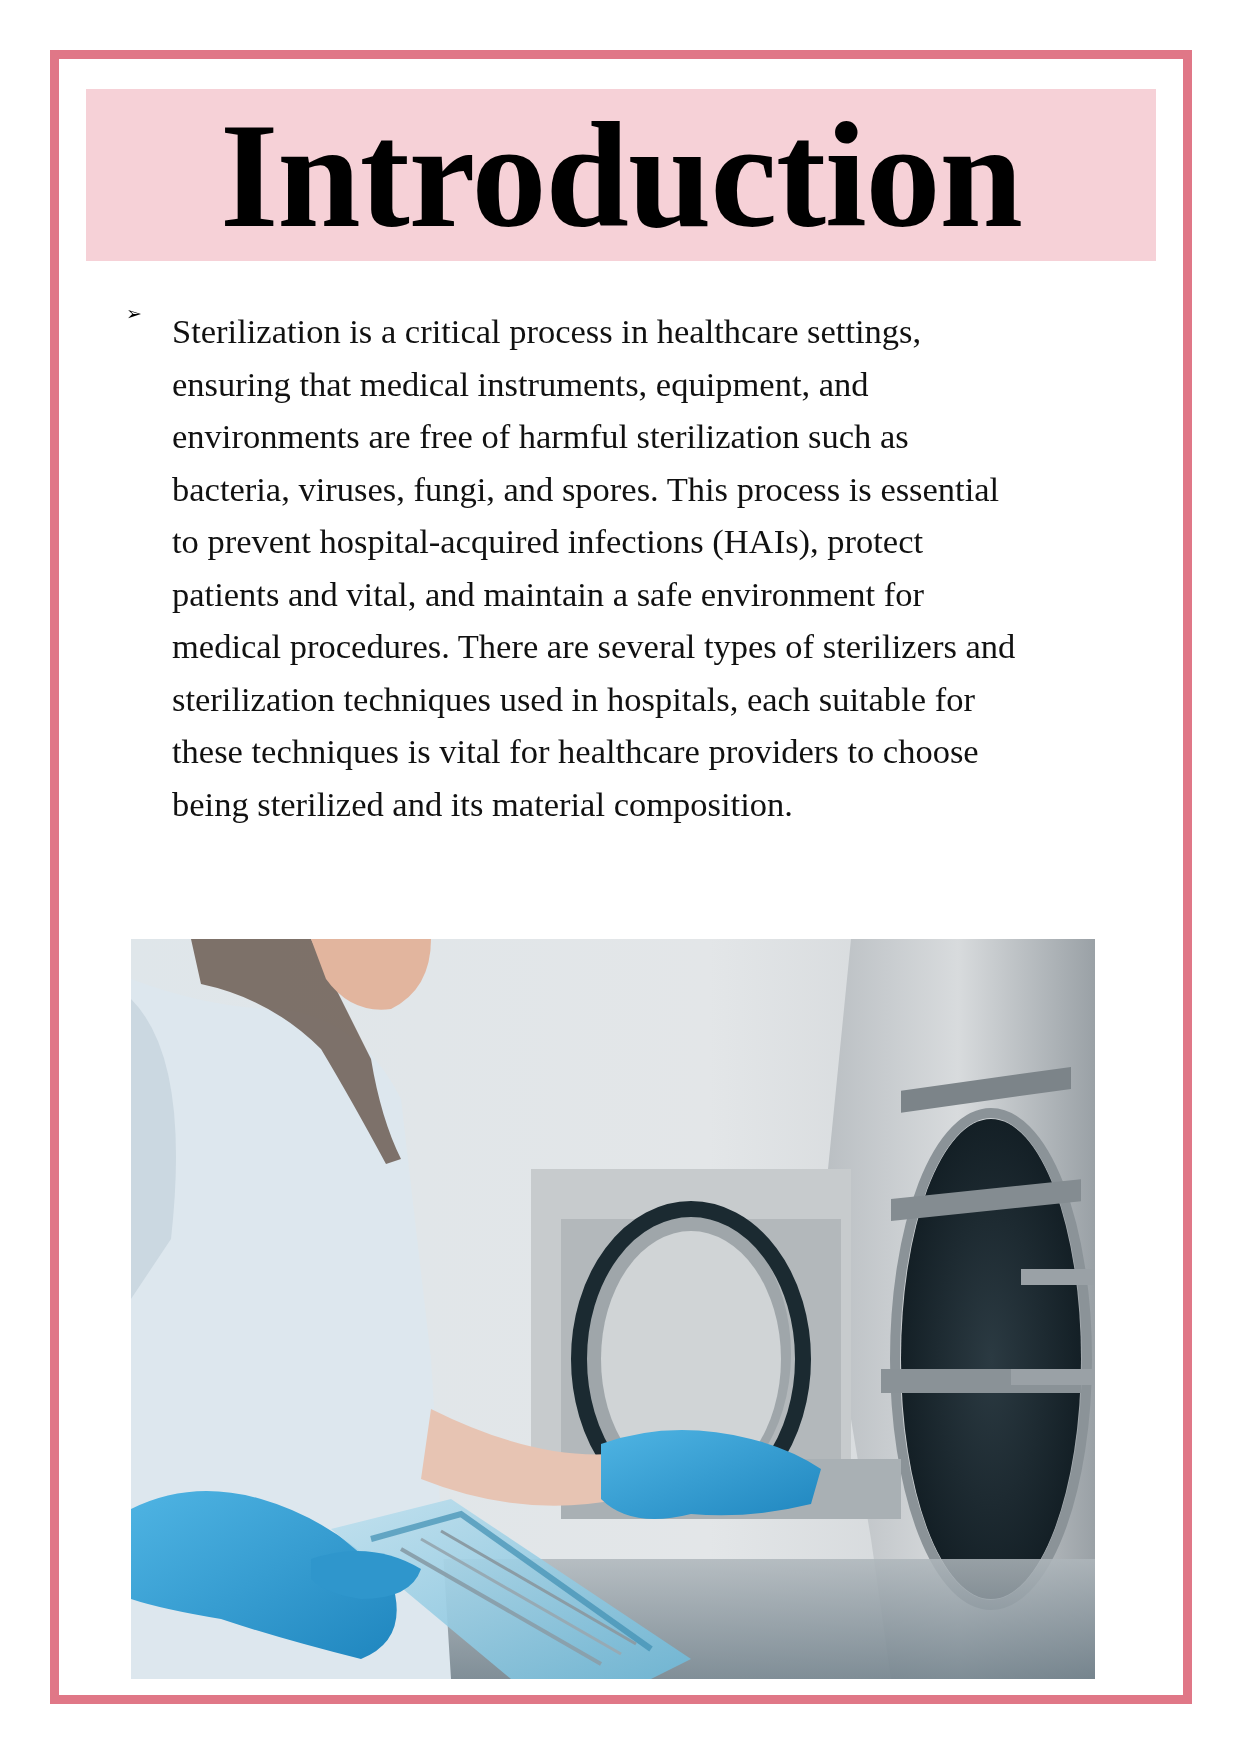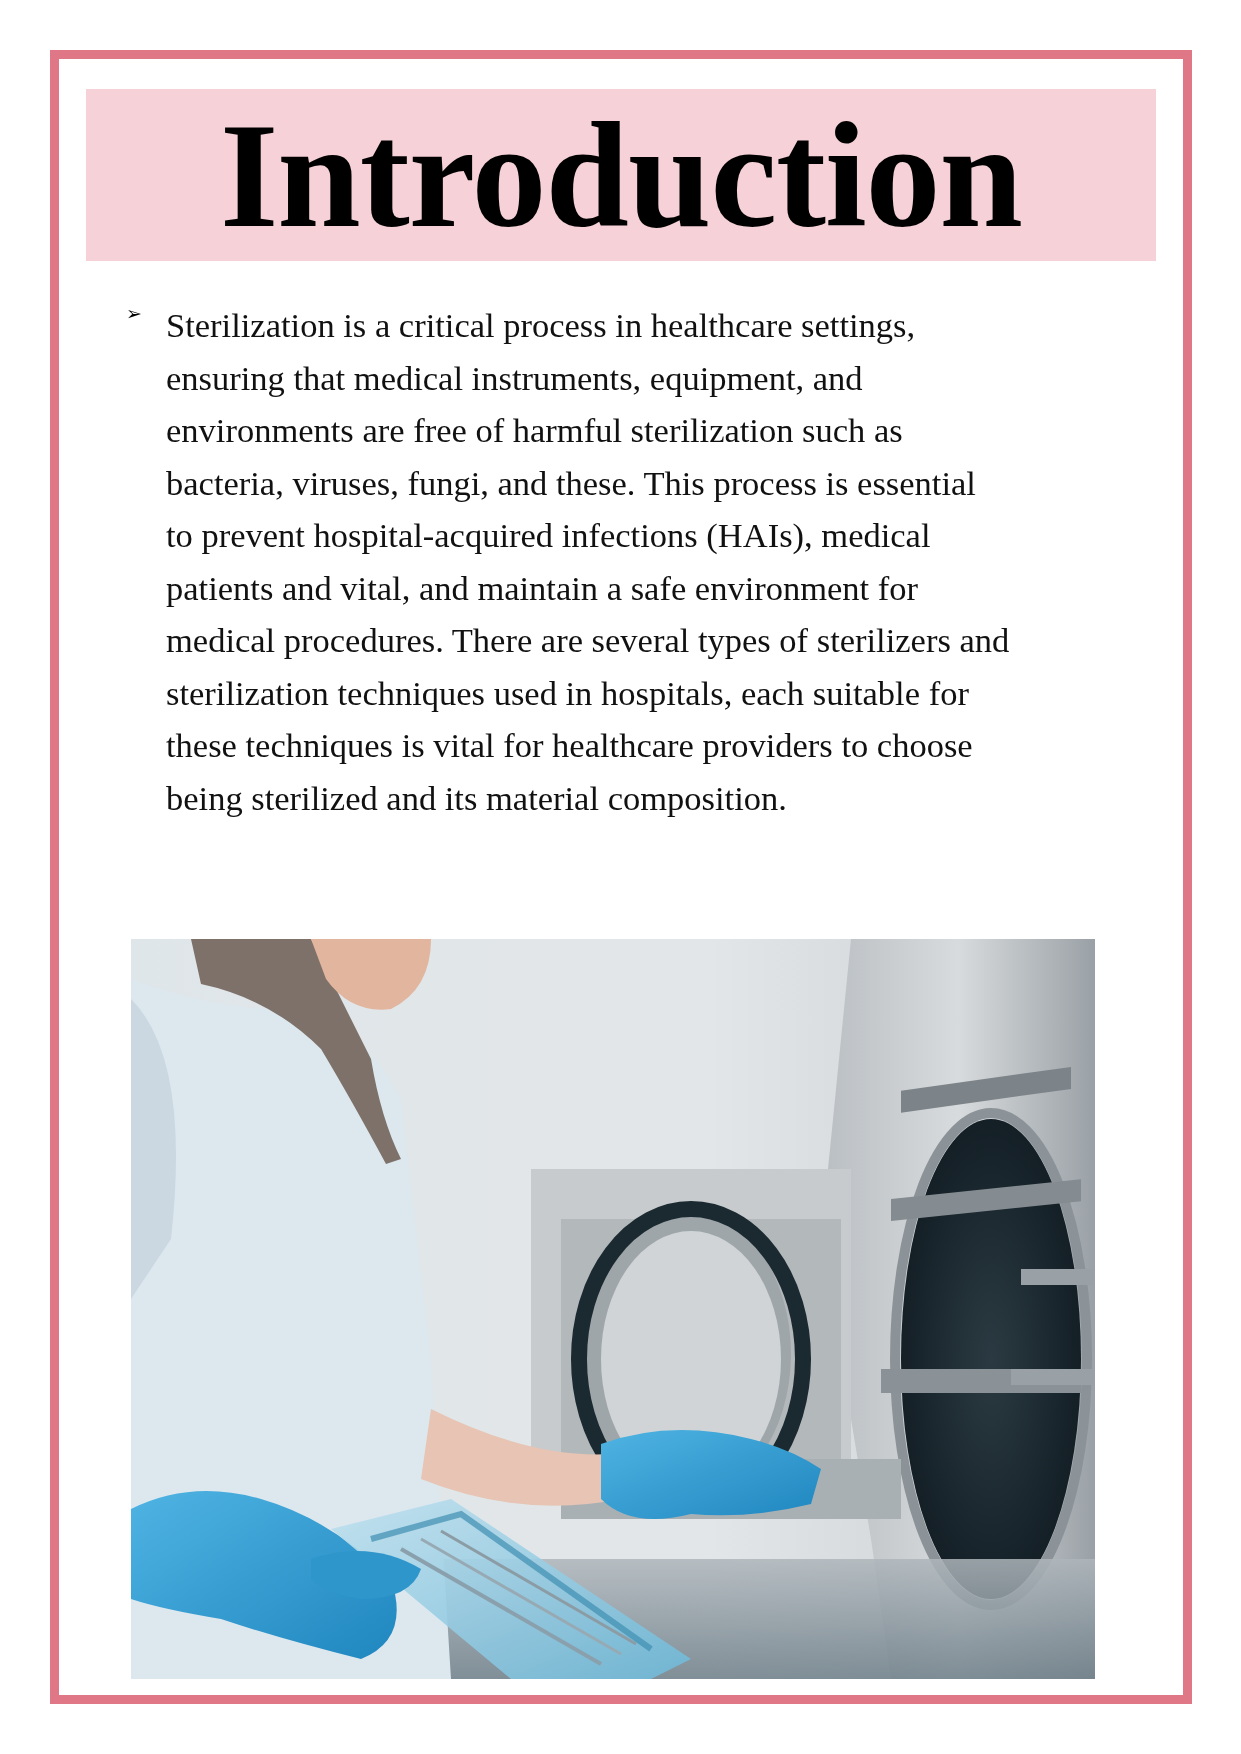--- a/index.html
+++ b/index.html
@@ -4,40 +4,40 @@
 <style>
   html, body { margin:0; padding:0; background:#ffffff; }
   body { width:1241px; height:1754px; position:relative; overflow:hidden; }
   .frame { position:absolute; left:50px; top:50px; width:1124px; height:1636px; border:9px solid #e07787; box-sizing:content-box; }
   .banner { position:absolute; left:86px; top:89px; width:1070px; height:172px; background:#f6d1d7; }
   .title { position:absolute; left:86px; top:89px; width:1070px; height:172px; text-align:center;
            font-family:"Liberation Serif", serif; font-weight:bold; font-size:150px; line-height:172px;
            color:#000; letter-spacing:-1px; margin:0; }
   .bullet { position:absolute; left:126px; top:298px; font-family:"DejaVu Sans", sans-serif; font-size:19px; color:#000; line-height:30px; }
   .para { position:absolute; left:165px; top:298px; width:1000px; font-family:"Liberation Serif", serif;
-          font-size:34.5px; line-height:52.5px; color:#111; margin:1px; }
+          font-size:34.5px; line-height:52.5px; color:#111; margin:7px; }
   .para .ln { display:block; white-space:nowrap; }
   .photo { position:absolute; left:131px; top:939px; width:964px; height:740px; overflow:hidden; background:#d7dee3; }
   .photo svg { display:block; }
 </style>
 </head>
 <body>
 
 <div class="frame"></div>
 <div class="banner"></div>
 <h1 class="title">Introduction</h1>
 
 <span class="bullet">➢</span>
 
 <p class="para">
   <span class="ln">Sterilization is a critical process in healthcare settings,</span>
   <span class="ln">ensuring that medical instruments, equipment, and</span>
   <span class="ln">environments are free of harmful sterilization such as</span>
-  <span class="ln">bacteria, viruses, fungi, and these. This process is essential</span>
-  <span class="ln">to prevent hospital-acquired infections (HAIs), medical</span>
+  <span class="ln">bacteria, viruses, fungi, and spores. This process is essential</span>
+  <span class="ln">to prevent hospital-acquired infections (HAIs), protect</span>
   <span class="ln">patients and vital, and maintain a safe environment for</span>
   <span class="ln">medical procedures. There are several types of sterilizers and</span>
   <span class="ln">sterilization techniques used in hospitals, each suitable for</span>
   <span class="ln">these techniques is vital for healthcare providers to choose</span>
   <span class="ln">being sterilized and its material composition.</span>
 </p>
 
 <div class="photo" title="Healthcare worker in light scrubs and blue gloves loading a sterilization pouch of instruments into an autoclave">
   <svg width="964" height="740" viewBox="0 0 964 740" xmlns="http://www.w3.org/2000/svg">
     <defs>

